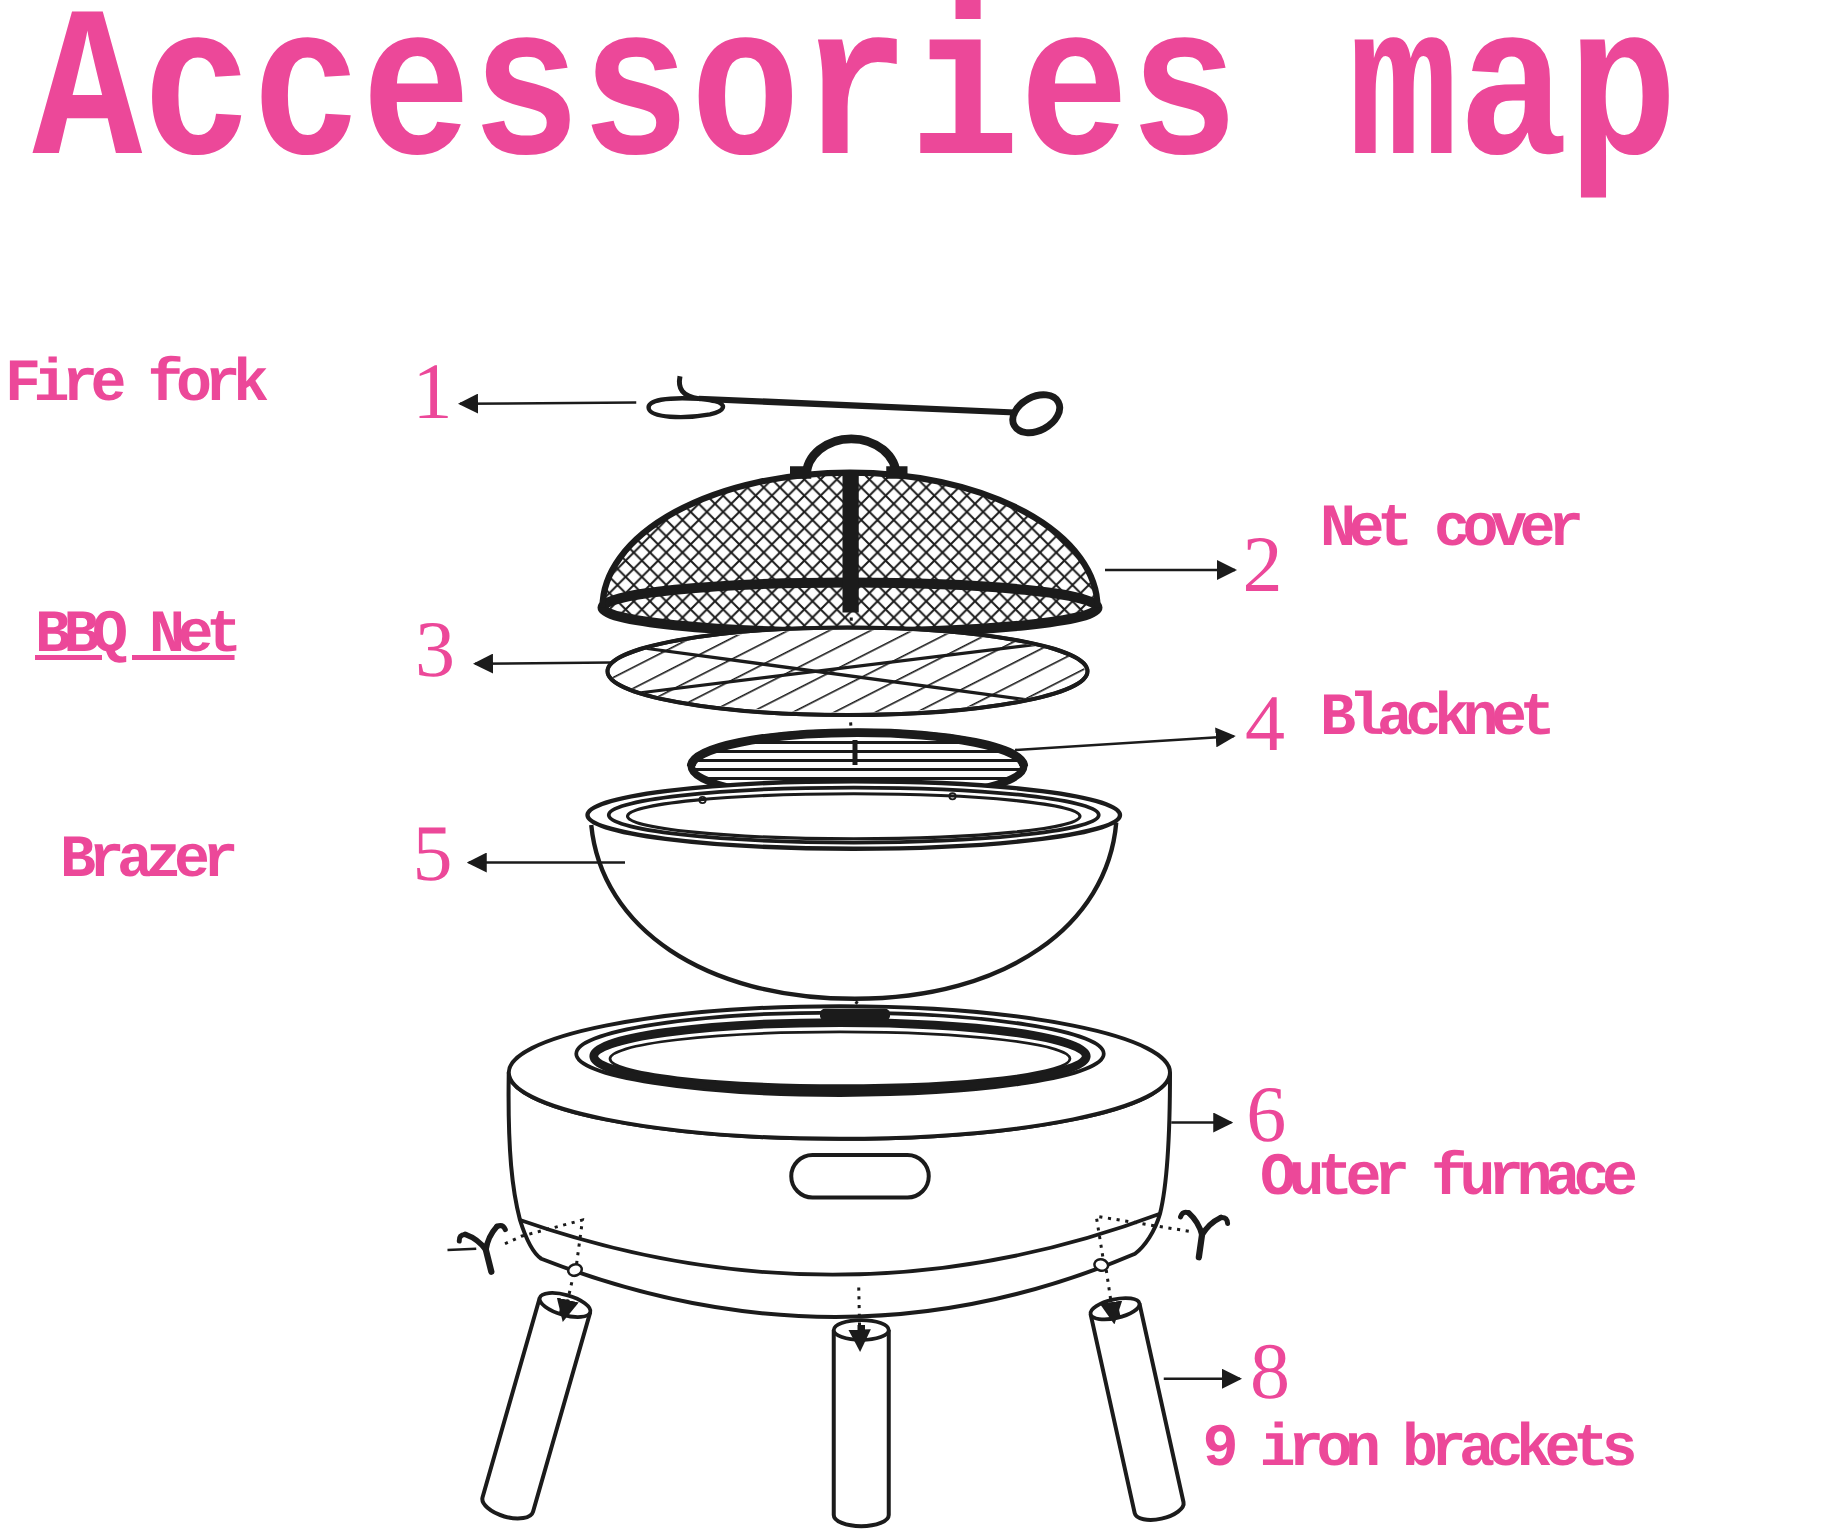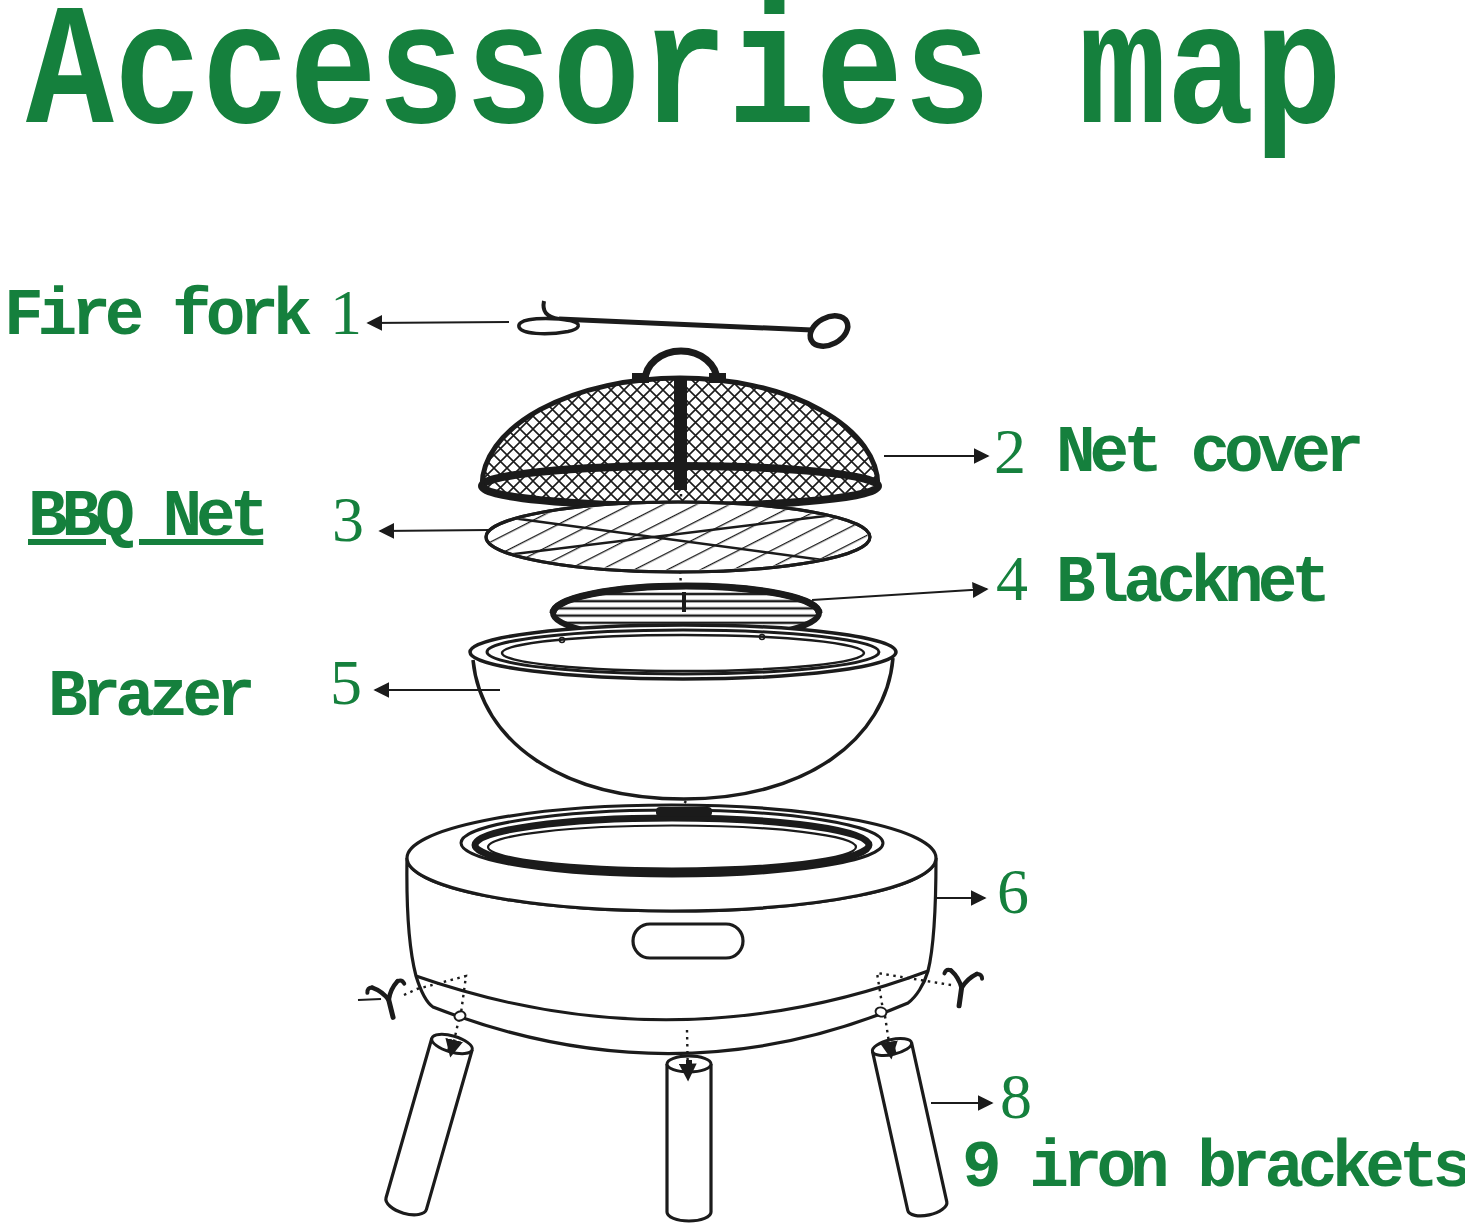--- a/index.html
+++ b/index.html
@@ -1,21 +1,21 @@
 <!DOCTYPE html>
 <html><head>
 <meta charset="utf-8">
 <style>
   html,body{margin:0;padding:0;background:#ffffff;}
   #stage{position:relative;width:1465px;height:1225px;background:#ffffff;overflow:hidden;
-         font-family:"Liberation Mono","DejaVu Sans Mono",monospace;color:#15803d;}
+         font-family:"Liberation Mono","DejaVu Sans Mono",monospace;color:#ec4899;}
   #diagram-svg{position:absolute;left:0;top:0;}
   .title{position:absolute;left:26px;top:-22px;font-size:172px;font-weight:bold;line-height:1.15;
          letter-spacing:0;white-space:nowrap;transform:scaleX(0.85);transform-origin:left top;}
-  .lbl{position:absolute;font-size:66px;font-weight:bold;letter-spacing:-6px;line-height:1;
+  .lbl{position:absolute;font-size:48px;font-weight:bold;letter-spacing:-6px;line-height:1;
        white-space:nowrap;text-align:right;}
   .num{position:absolute;font-family:"Liberation Serif","DejaVu Serif",serif;font-size:64px;
        font-weight:400;line-height:1;white-space:nowrap;}
 </style>
 </head>
 <body>
 
 <div id="stage">
 
   <svg id="diagram-svg" width="1465" height="1225" viewBox="0 0 1465 1225">
@@ -165,29 +165,30 @@
 
     <line x1="931" y1="1103" x2="992" y2="1103" stroke="#1b1b1b" stroke-width="2" marker-end="url(#m-arrow)"></line>
   </svg>
 
   <div class="title">Accessories map</div>
 
   <div class="lbl" style="left:4px;top:284px;">Fire fork</div>
   <div class="num" style="left:330px;top:281px;">1</div>
 
   <div class="num" style="left:994px;top:420px;">2</div>
-  <div class="lbl" style="left:1056px;top:421px;">Net cover</div>
+  <div class="lbl" style="left:1056px;top:400px;">Net cover</div>
 
   <div class="lbl" style="left:28px;top:485px;text-decoration:underline;">BBQ Net</div>
   <div class="num" style="left:332px;top:488px;">3</div>
 
   <div class="num" style="left:996px;top:547px;">4</div>
   <div class="lbl" style="left:48px;top:665px;">Brazer</div>
 
   <div class="lbl" style="left:1056px;top:551px;">Blacknet</div>
   <div class="num" style="left:330px;top:651px;">5</div>
 
   <div class="num" style="left:997px;top:860px;">6</div>
+  <div class="lbl" style="left:1008px;top:919px;">Outer furnace</div>
 
   <div class="num" style="left:1000px;top:1065px;">8</div>
   <div class="lbl" style="left:962px;top:1136px;">9 iron brackets</div>
 
 </div>
 
 </body></html>

